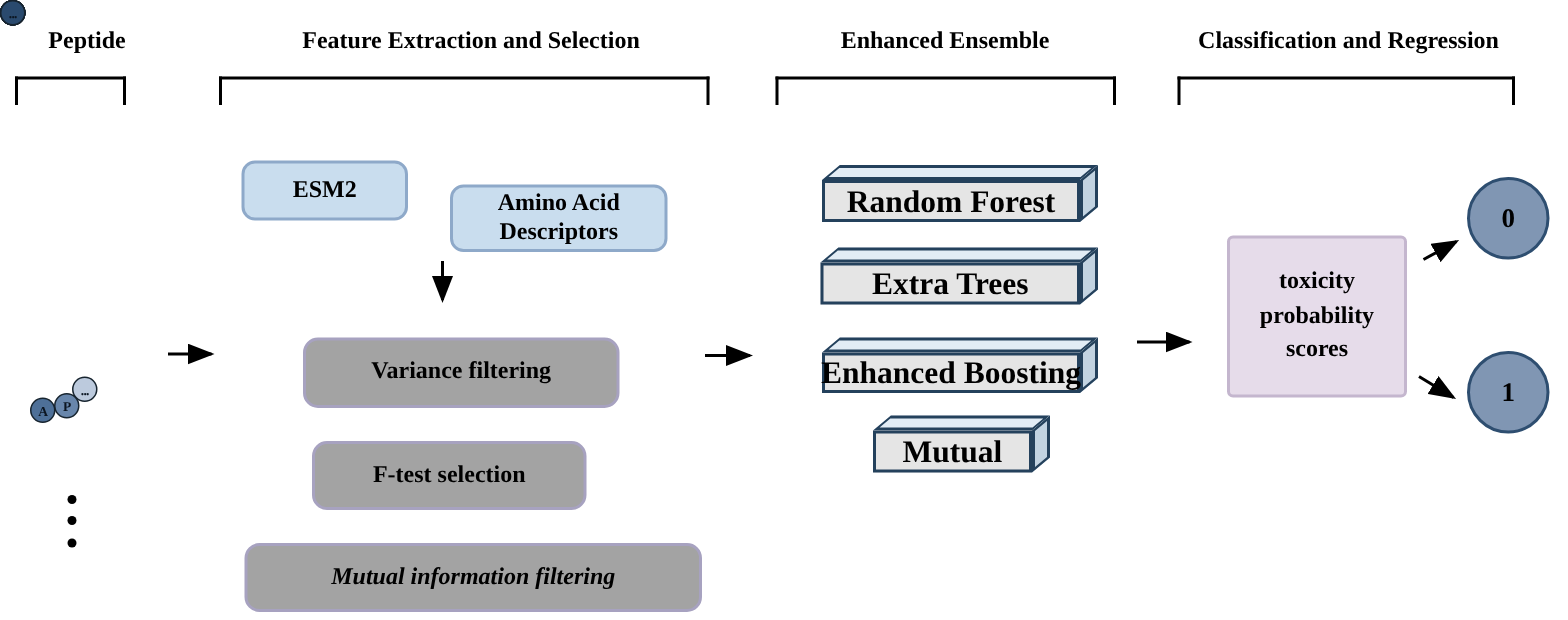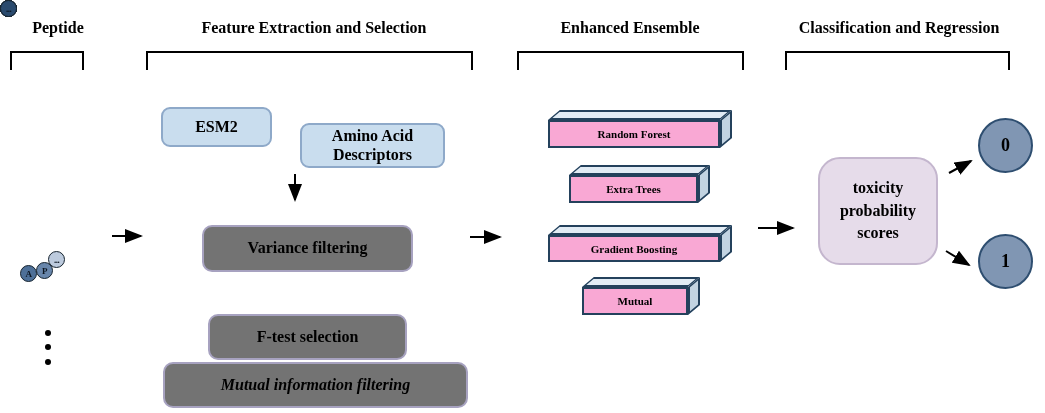--- a/index.html
+++ b/index.html
@@ -69,56 +69,56 @@
   .vdot.d1 { top:330px; } .vdot.d2 { top:344px; } .vdot.d3 { top:359px; }
 
   
   .box {
     position:absolute; box-sizing:border-box;
     display:flex; align-items:center; justify-content:center;
     text-align:center; font-weight:bold; font-size:16px;
     line-height:1.15;
   }
   .box-blue   { background:#c9ddee; border:2px solid #8ea9c9; border-radius:9px; }
-  .box-purple { background:#737373; border:2px solid #a7a2c0; border-radius:10px; }
+  .box-purple { background:#a3a3a3; border:2px solid #a7a2c0; border-radius:10px; }
   #box-esm2 { left:161px; top:107px; width:111px; height:40px; }
   #box-aad  { left:300px; top:107px; width:145px; height:45px; padding:0 10px;margin-top:16px; }
   #box-vf   { left:202px; top:225px; width:211px; height:47px; }
-  #box-ft   { left:208px; top:294px; width:199px; height:46px;margin-top:20px; }
+  #box-ft   { left:208px; top:294px; width:183px; height:46px; }
   #box-mi   { left:163px; top:362px; width:305px; height:46px;font-style:italic; }
 
   
   .prism { position:absolute; }
   .prism .front {
     position:absolute; inset:0; box-sizing:border-box;
-    background:#f9a8d4; border:2px solid #24415c;
-    display:flex; align-items:center; justify-content:center;
-    font-weight:bold; font-size:11px; white-space:nowrap;
+    background:#e5e5e5; border:2px solid #24415c;
+    display:flex; align-items:center; justify-content:center;
+    font-weight:bold; font-size:21px; white-space:nowrap;
   }
   .prism .topf {
     position:absolute; left:0; top:-10px; width:100%; height:10px;
     box-sizing:border-box; background:#e2ecf5; border:2px solid #24415c;
     transform:skewX(-50deg); transform-origin:bottom left;
   }
   .prism .sidef {
     position:absolute; left:100%; top:0; width:12px; height:100%;
     box-sizing:border-box; background:#c2d3e1; border:2px solid #24415c;
     transform:skewY(-40deg); transform-origin:top left;
   }
   #prism-rf { left:548px; top:120px; width:172px; height:28px; }
-  #prism-et { left:569px; top:175px; width:129px; height:28px; }
+  #prism-et { left:547px; top:175px; width:129px; height:28px;padding-left:44px; }
   #prism-gb { left:548px; top:235px; width:172px; height:27px; }
   #prism-xg { left:582px; top:287px; width:106px; height:28px; }
   #prism-rc { left:582px; top:340px; width:106px; height:30px; }
 
   
   #box-scores {
     position:absolute; left:818px; top:157px; width:120px; height:108px;
     box-sizing:border-box; background:#e6dcea; border:2px solid #c4b6ce;
-    border-radius:22px;
+    border-radius:4px;
     display:flex; align-items:center; justify-content:center;
     text-align:center; font-weight:bold; font-size:16px; line-height:1.4;
     padding:0 8px;
   }
   .out-circle {
     position:absolute; width:55px; height:55px; border-radius:50%;
     box-sizing:border-box; background:#8096b3; border:2.5px solid #2e4e70;
     display:flex; align-items:center; justify-content:center;
     font-weight:bold; font-size:18px; color:#000;
   }
@@ -171,21 +171,21 @@
     <div class="front">Random Forest</div>
   </div>
   <div class="prism" id="prism-et">
     <div class="topf"></div>
     <div class="sidef"></div>
     <div class="front">Extra Trees</div>
   </div>
   <div class="prism" id="prism-gb">
     <div class="topf"></div>
     <div class="sidef"></div>
-    <div class="front">Gradient Boosting</div>
+    <div class="front">Enhanced Boosting</div>
   </div>
   <div class="prism" id="prism-xg">
     <div class="topf"></div>
     <div class="sidef"></div>
     <div class="front">Mutual</div>
   </div>
 
   <div id="box-scores">toxicity probability scores</div>
   <div class="out-circle" id="circle-0">0</div>
   <div class="out-circle" id="circle-1">1</div>

